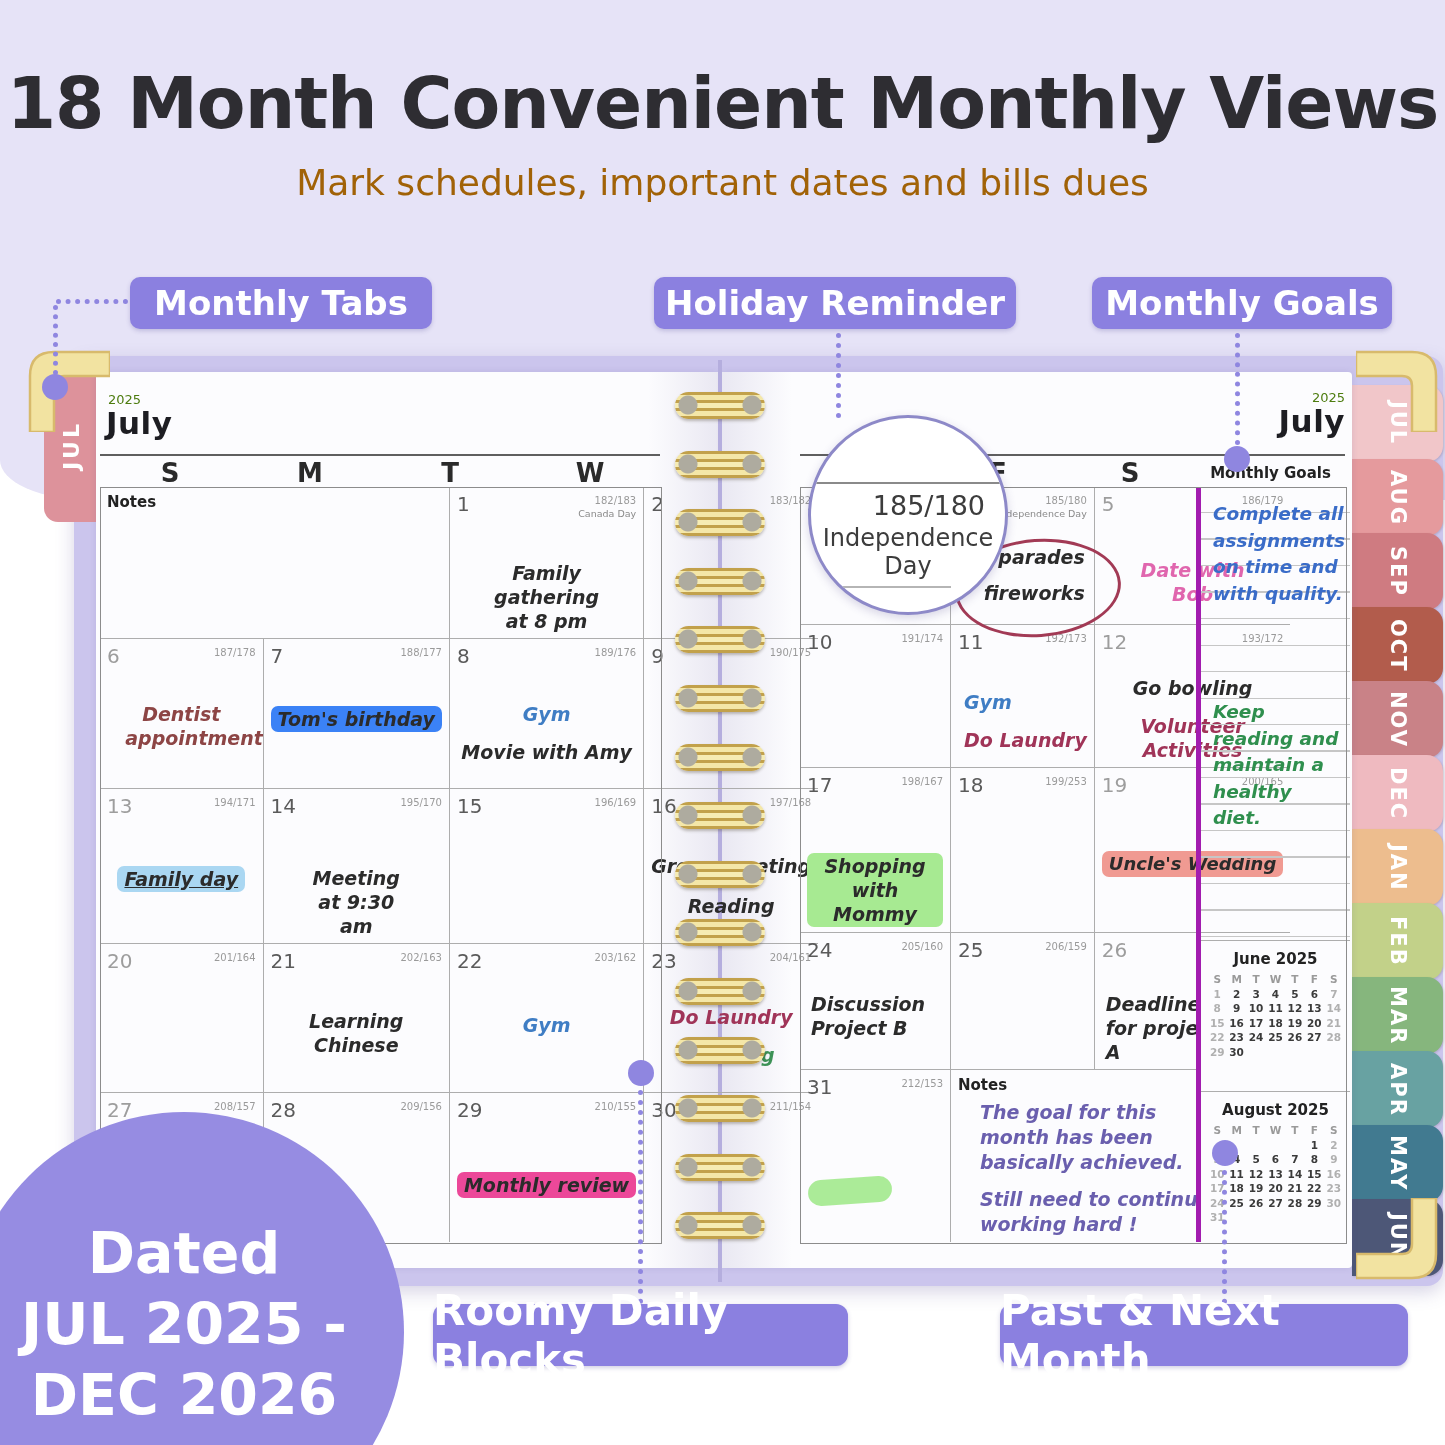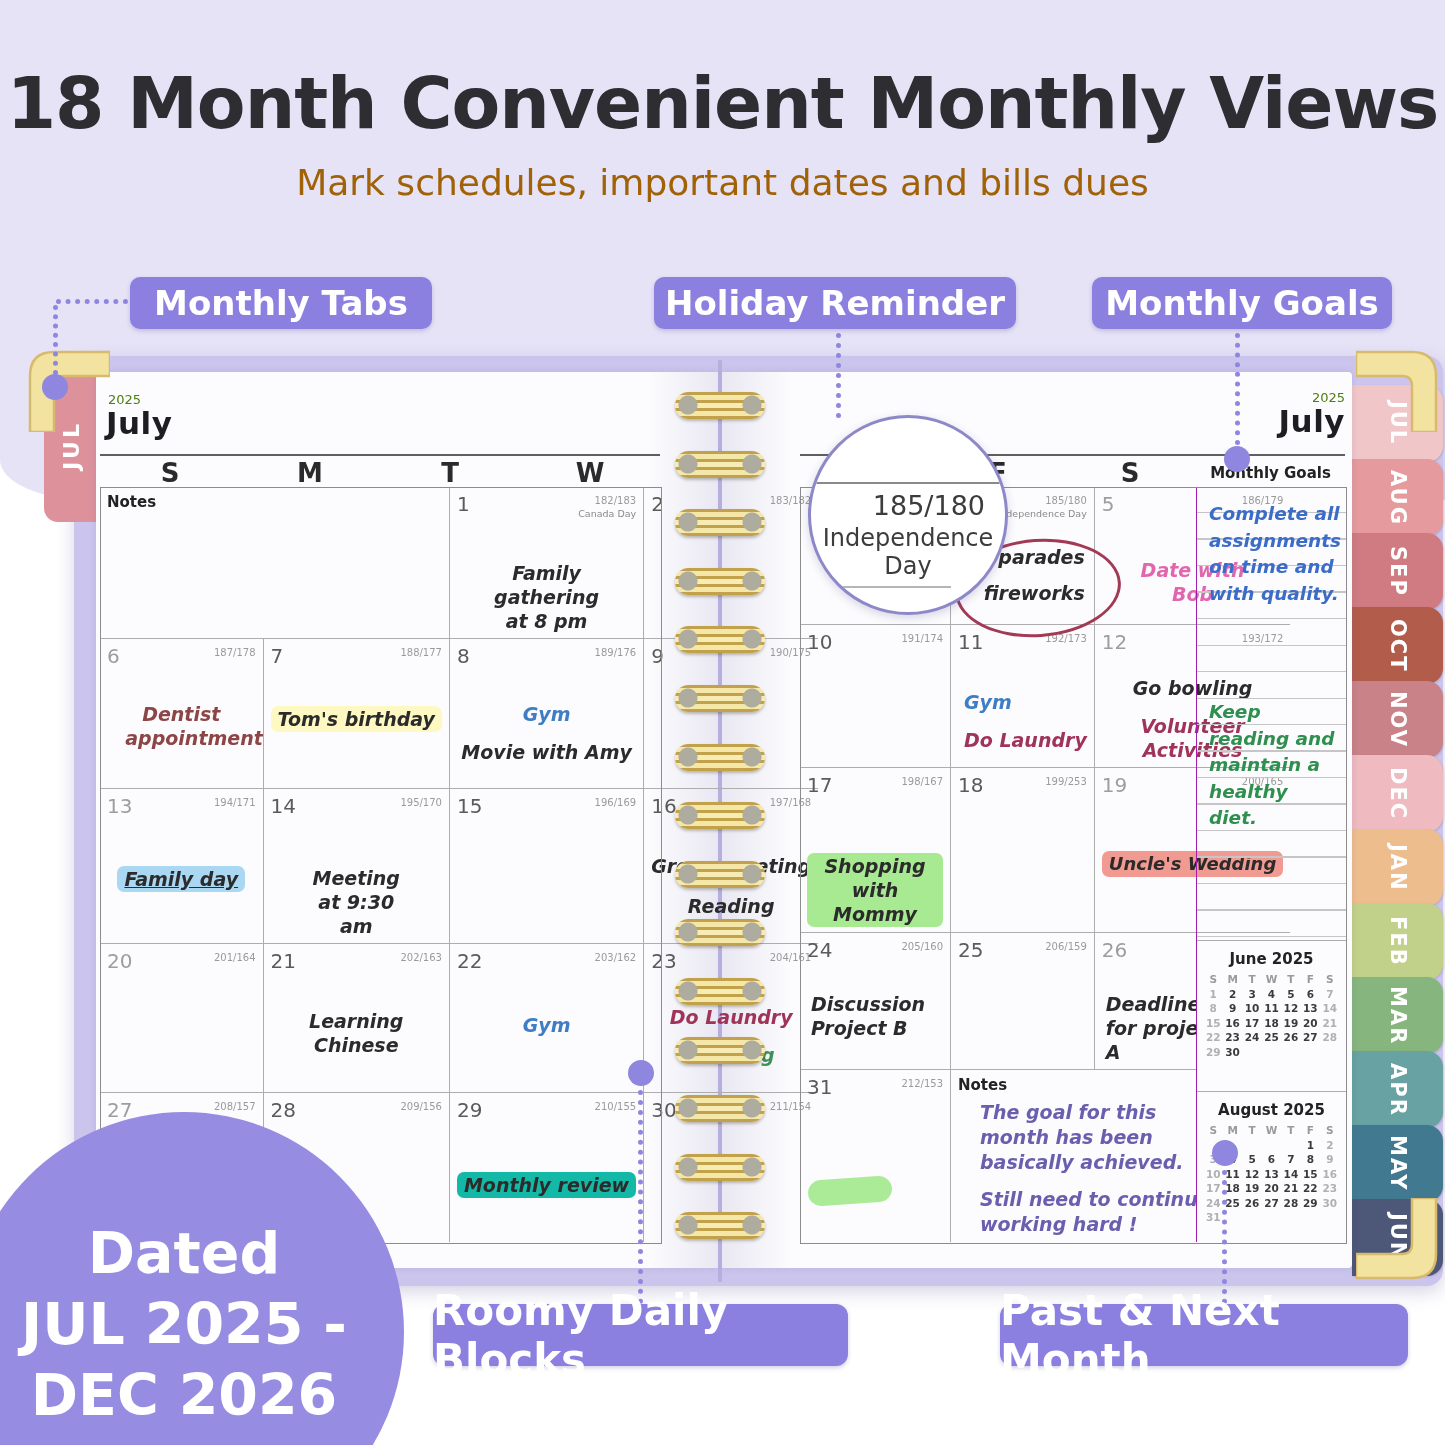--- a/index.html
+++ b/index.html
@@ -86,29 +86,29 @@
   .dn.gray{color:#9d9d9d;}
   .jn{font-size:10px;color:#9a9a9a;text-align:right;line-height:12px;margin-top:3px;}
   .hol{font-size:9.5px;color:#8a8a8a;text-align:right;margin-top:1px;}
   .notes-label{font-size:15px;font-weight:700;color:#222;}
   .ent{display:flex;flex-direction:column;align-items:center;}
   .hw{font-family:"DejaVu Sans",sans-serif;font-style:italic;font-weight:600;font-size:19px;
       line-height:24px;text-align:center;color:#2b2b2b;}
   .ik-bl{color:#3f7dc4}.ik-rd{color:#8d4545}.ik-ma{color:#a03458}.ik-pk{color:#e066ae}
   .ik-pu{color:#8a46aa}.ik-gr{color:#3c9156}
   .hl{padding:1px 7px;border-radius:7px;box-decoration-break:clone;}
-  .hl-pk{background:#fef9c3}.hl-lb{background:#aad7f2}.hl-gn{background:#a7ea92}
-  .hl-rd{background:#f09a92}.hl-pu{background:#14b8a6}
+  .hl-pk{background:#3b82f6}.hl-lb{background:#aad7f2}.hl-gn{background:#a7ea92}
+  .hl-rd{background:#f09a92}.hl-pu{background:#ec4899}
   #red-oval{left:-14px;top:28px;width:160px;height:92px;border:3px solid #a23a55;border-radius:50%;
             transform:rotate(-4deg);z-index:6;}
   #green-smudge{left:8px;top:108px;width:84px;height:26px;background:#a7ea92;border-radius:13px;
                 transform:rotate(-4deg);opacity:.95;z-index:5;}
 
   
-  #goals-col{left:1196px;top:487px;width:149px;height:755px;border-left:1px solid #a21caf;z-index:5;}
+  #goals-col{left:1196px;top:487px;width:149px;height:755px;border-left:5px solid #a21caf;z-index:5;}
   #goals-ruled{position:absolute;left:0;top:0;width:100%;height:453px;
                background:repeating-linear-gradient(180deg,rgba(0,0,0,0) 0 25px,#c6c6c6 25px 26.5px);}
   .goal{position:absolute;left:12px;right:6px;font-family:"DejaVu Sans",sans-serif;font-style:italic;
         font-weight:600;font-size:18.5px;line-height:26.5px;}
   .minibox{position:absolute;left:0;width:100%;height:151px;border-top:1px solid #adadad;background:#fcfcfe;}
   .mini-title{text-align:center;font-size:15px;font-weight:700;color:#222;margin-top:9px;}
   .mini-grid{display:grid;grid-template-columns:repeat(7,1fr);width:136px;margin:4px auto 0;
              font-size:10.5px;line-height:14.5px;text-align:center;}
   .mh{color:#9a9a9a;font-weight:600;}
   .mn{color:#3a3a3a;font-weight:600;}

